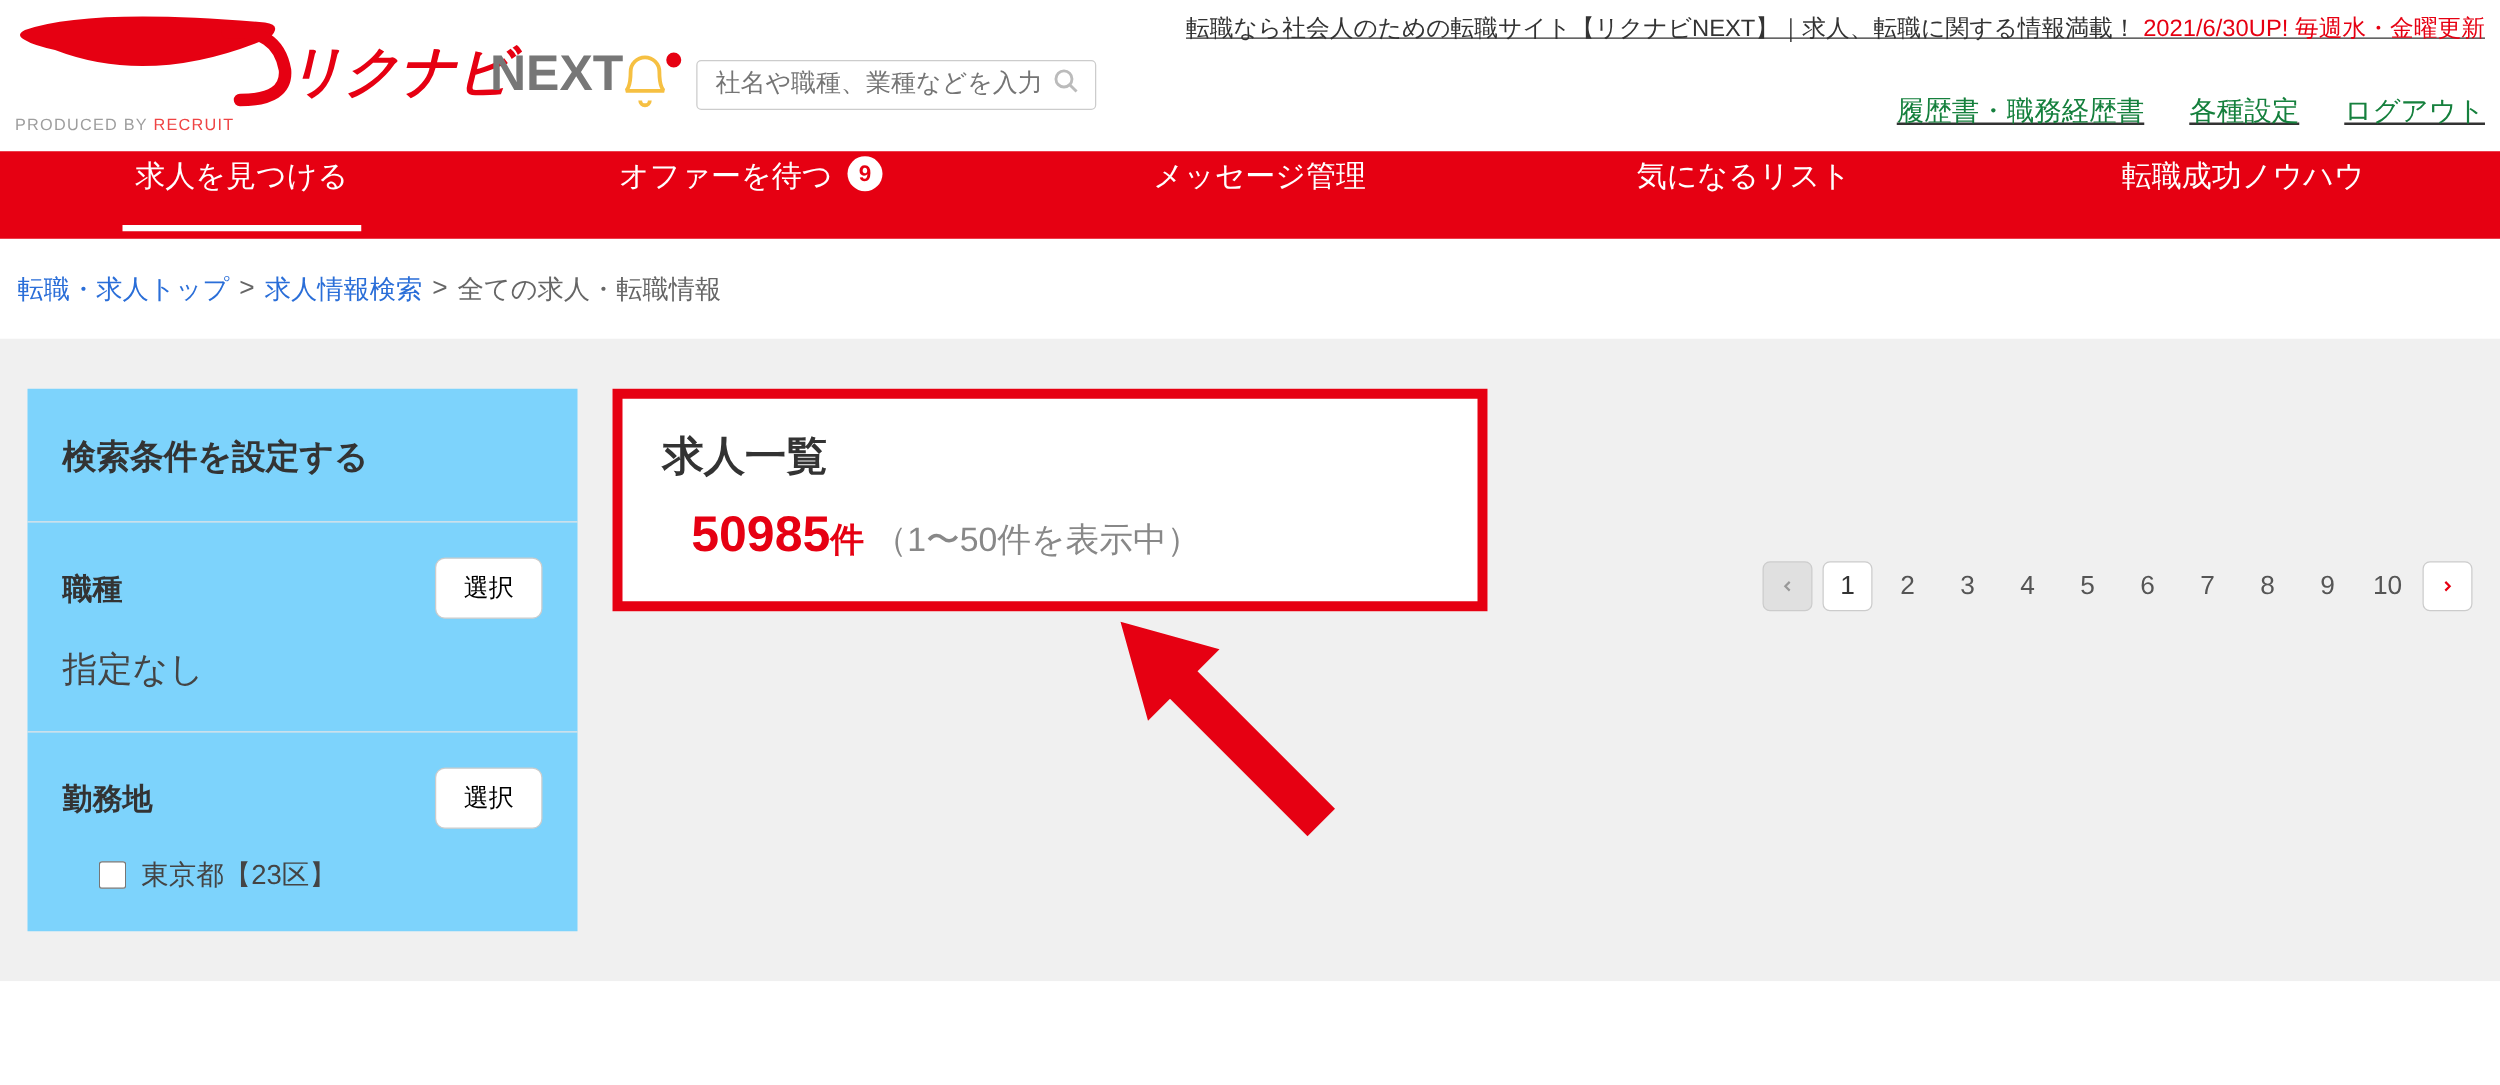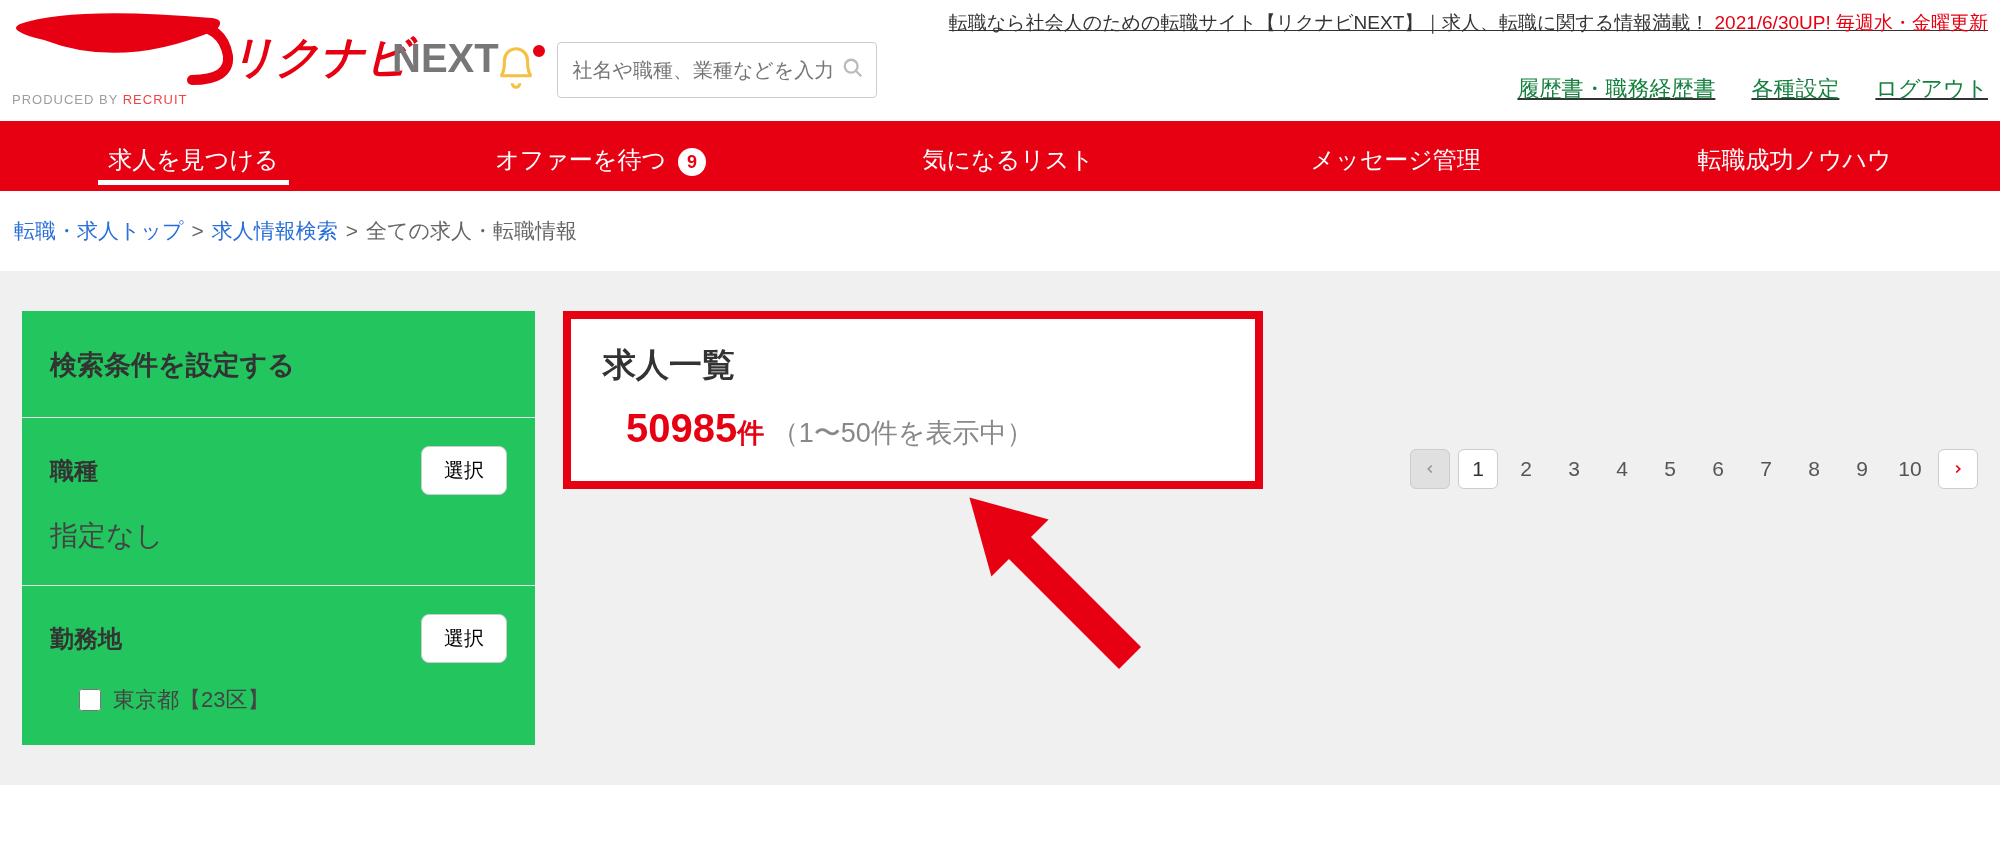--- a/index.html
+++ b/index.html
@@ -7,36 +7,36 @@
   .header { display: flex; align-items: flex-start; justify-content: space-between; padding: 10px 12px 0 12px; }
   .header-left { display: flex; align-items: center; }
   .logo { position: relative; margin-right: 20px; }
   .logo svg { display: block; }
   .producedby { font-size: 13px; color: #9e9e9e; letter-spacing: 1px; margin-top: -2px; }
   .producedby .rec { color: #ef4444; font-weight: 400; }
   .header-mid { display: flex; align-items: center; gap: 18px; margin-top: 32px; margin-left: -110px;}
   .bell { position: relative; }
   .bell svg { width: 46px; height: 46px; }
   .bell-dot { position: absolute; top: -2px; right: -8px; width: 16px; height: 16px; background: #e60012; border-radius: 50%; border: 2px solid #fff;}
-  .search-box { position: relative; display: flex; align-items: center; border: 1px solid #ccc; border-radius: 4px; padding: 0 42px 0 14px; height: 56px; width: 320px; background: #fff;}
+  .search-box { position: relative; display: flex; align-items: center; border: 1px solid #ccc; border-radius: 4px; padding: 0 42px 0 14px; height: 40px; width: 320px; background: #fff;}
   .search-box input { border: none; outline: none; font-size: 20px; width: 100%; color: #999; background: transparent;}
   .search-icon { position: absolute; right: 12px; color: #bbb; }
   .header-right { text-align: center; text-decoration: underline; }
   .tagline { font-size: 19px; color: #333; margin-bottom: 38px; }
   .tagline .highlight { color: #e60012; font-weight: 500; }
   .util-links { display: flex; gap: 36px; justify-content: flex-end; font-size: 22px; }
   .util-links a { color: #15803d; text-decoration: none; }
   .mainnav { background: #e60012; display: flex; justify-content: space-around; align-items: center; height: 70px; margin-top: 14px;}
-  .mainnav-item { color: #fff; font-size: 24px; display: flex; align-items: flex-end; gap: 12px; padding: 15px 10px; height: 100%; position: relative;}
+  .mainnav-item { color: #fff; font-size: 24px; display: flex; align-items: flex-start; gap: 12px; padding: 4px 10px; height: 100%; position: relative;}
   .mainnav-item.active::after { content: ""; position: absolute; left: 0; right: 0; bottom: 6px; height: 5px; background: #fff;}
   .nav-badge { background: #fff; color: #e60012; border-radius: 50%; width: 28px; height: 28px; display: inline-flex; align-items: center; justify-content: center; font-size: 18px; font-weight: bold;}
   .breadcrumbs { font-size: 21px; padding: 26px 14px; display: flex; gap: 8px; align-items: center; color: #666;}
   .breadcrumbs a { color: #2a6ed8; text-decoration: none; }
   .content { background: #f0f0f0; padding: 40px 22px; display: flex; gap: 28px; align-items: flex-start;}
-  .sidebar { background: #22c55e; width: 513px; flex-shrink: 0;}
+  .sidebar { background: #7dd3fc; width: 440px; flex-shrink: 0;}
   .sidebar-title { font-size: 27px; font-weight: bold; padding: 36px 28px 34px 28px; }
   .filter-block { border-top: 1px solid #e5e5e5; padding: 28px 28px 30px 28px;}
   .filter-head { display: flex; justify-content: space-between; align-items: center; margin-bottom: 22px;}
   .filter-label { font-size: 24px; font-weight: bold;}
   .select-btn { border: 1px solid #ccc; border-radius: 8px; padding: 10px 22px; font-size: 20px; background: #fff; cursor: pointer;}
   .filter-value { font-size: 28px; color: #444;}
   .check-line { display: flex; align-items: center; gap: 12px; font-size: 22px; color: #444; margin-left: 29px;}
   .check-line input { width: 22px; height: 22px;}
   .main { flex: 1; display: flex; align-items: flex-end; }
   .highlight-box { position: relative; background: #fff; border: 8px solid #e60012; padding: 24px 32px 30px 32px; width: 700px;}
@@ -104,24 +104,24 @@
 
 <nav class="mainnav">
   <div class="mainnav-item active">
       <span>求人を見つける</span>
     </div>
   <div class="mainnav-item">
     <span>オファーを待つ</span>
     <span class="nav-badge">9</span>
   </div>
   <div class="mainnav-item">
-      <span>気になるリスト</span>
+      <span>メッセージ管理</span>
     </div>
   <div class="mainnav-item">
-      <span>メッセージ管理</span>
+      <span>気になるリスト</span>
     </div>
   <div class="mainnav-item">
       <span>転職成功ノウハウ</span>
     </div>
 </nav>
 
 <div class="breadcrumbs">
   <a href="#">転職・求人トップ</a>
   <span> &gt; </span>
   <a href="#">求人情報検索</a>

